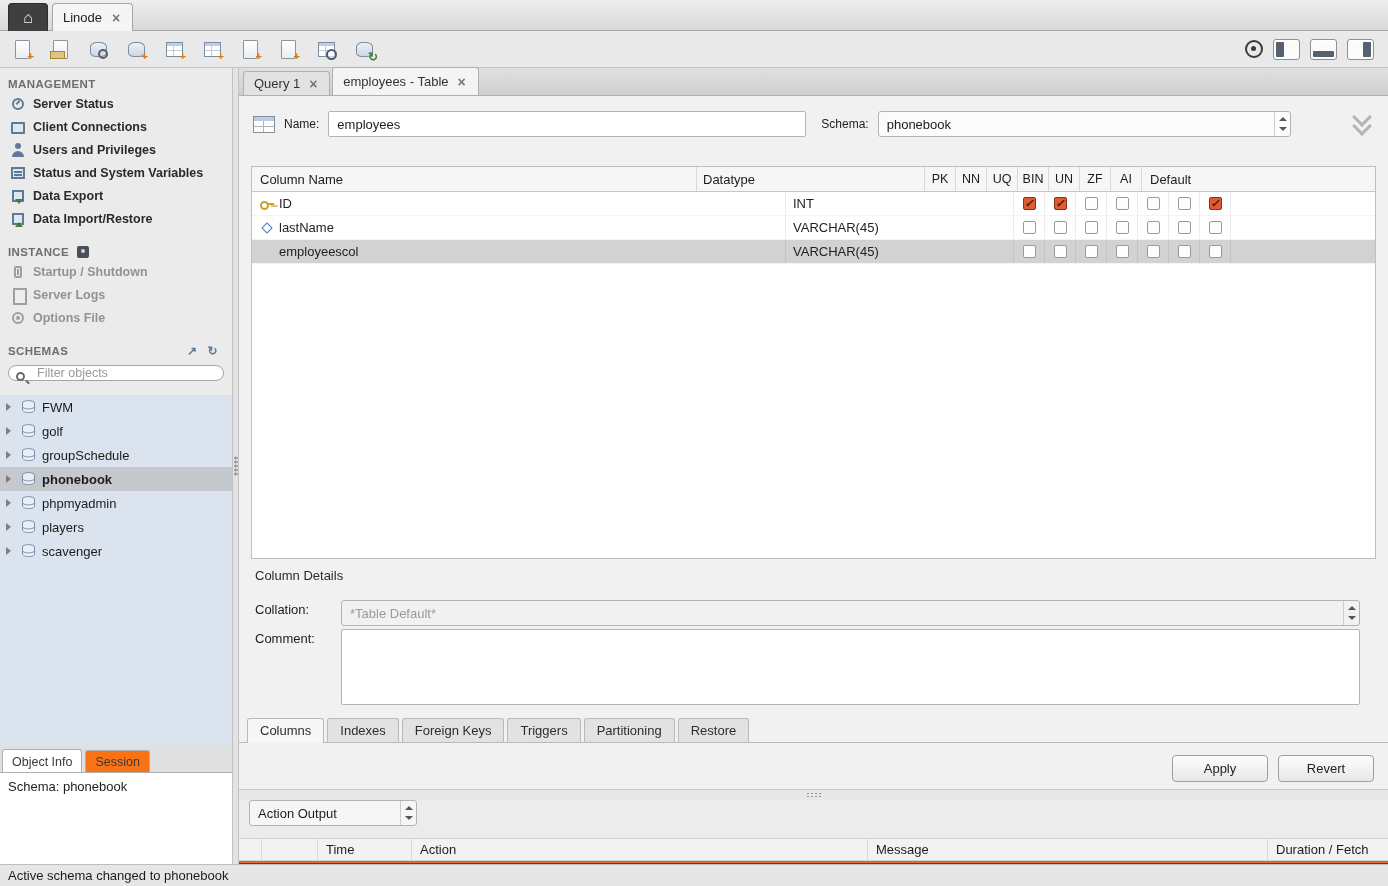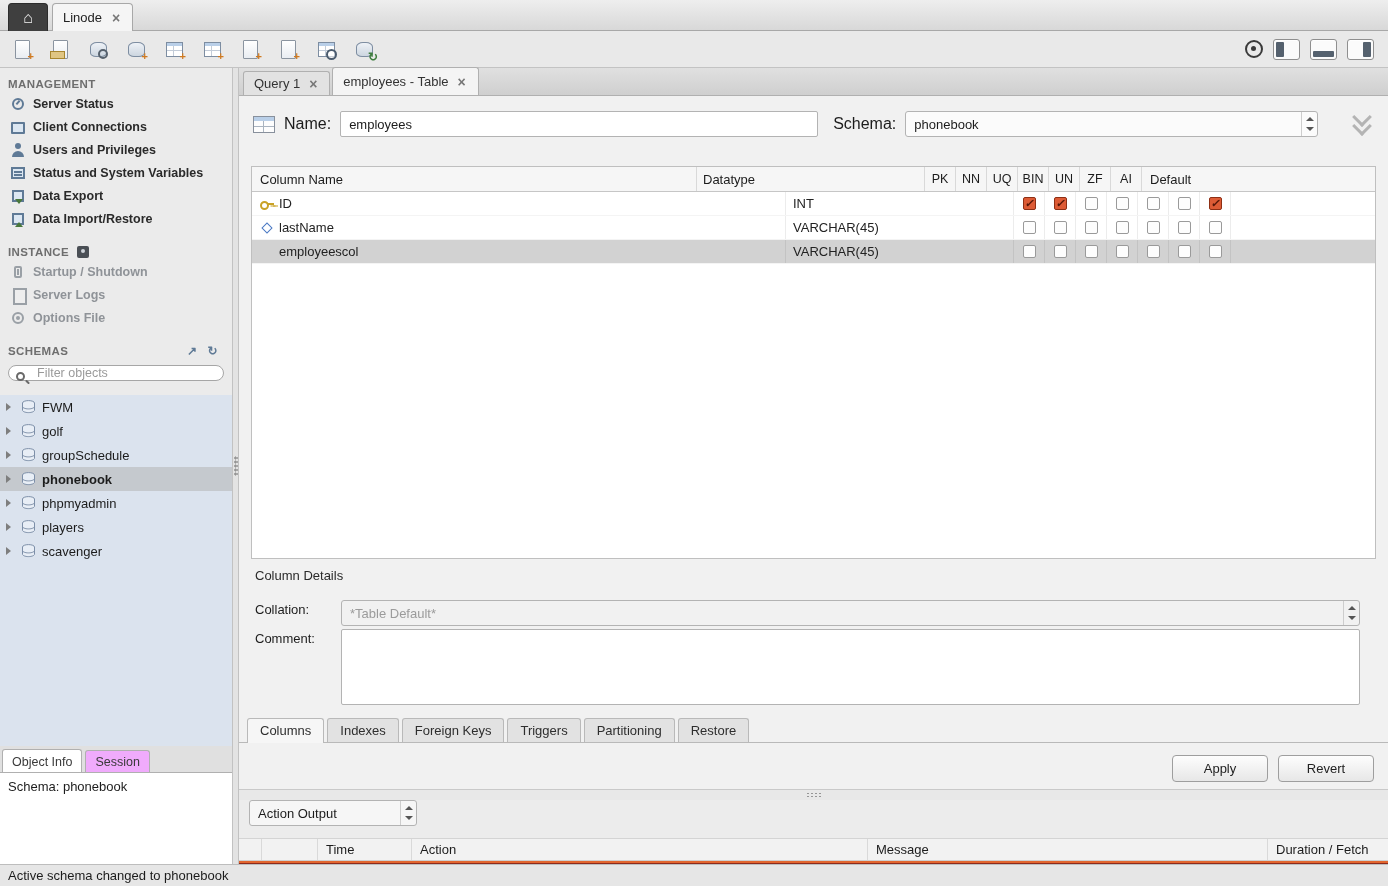--- a/index.html
+++ b/index.html
@@ -69,37 +69,37 @@
   .mag{position:absolute;left:16px;top:13px;width:9px;height:9px;border:2px solid #6a6a6a;border-radius:50%}
   .mag::after{content:"";position:absolute;left:7px;top:7px;width:5px;height:2px;background:#6a6a6a;transform:rotate(45deg);border-radius:1px}
   .schema-list{flex:1;background:#dbe3ee;overflow:hidden}
   .schema-item{display:flex;align-items:center;height:24px;padding-left:6px;gap:6px;font-size:13px;color:#1c1c1c}
   .schema-item.selected{background:#c5c9ce;font-weight:bold}
   .tri{width:9px;display:inline-flex}
   .tri::before{content:"";border-left:5px solid #7e7e7e;border-top:4px solid transparent;border-bottom:4px solid transparent}
   .dbico{display:inline-flex;width:15px;height:14px}
   .schema-name{white-space:nowrap}
   .info-tabs{flex:0 0 26px;display:flex;align-items:flex-end;background:#e0e0e0;padding-left:2px}
-  .info-tab{padding:4px 9px 3px;border:1px solid #b0b0b0;border-bottom:none;background:#f0abfc;border-radius:3px 3px 0 0;margin-right:3px;font-size:12.5px;color:#3a3a3a}
+  .info-tab{padding:4px 9px 3px;border:1px solid #b0b0b0;border-bottom:none;background:#f97316;border-radius:3px 3px 0 0;margin-right:3px;font-size:12.5px;color:#3a3a3a}
   .info-tab.active{background:#fff;padding-top:5px}
   .info-panel{flex:0 0 92px;background:#fff;border-top:1px solid #b0b0b0;padding:6px 8px;font-size:13px;color:#1c1c1c}
 
   
   .vsplit{position:absolute;left:232px;top:68px;bottom:22px;width:7px;background:#e3e3e3;border-left:1px solid #c2c2c2;border-right:1px solid #c2c2c2;display:flex;align-items:center;justify-content:center}
   .vgrip{width:4px;height:20px;background-image:radial-gradient(#949494 1px,transparent 1.3px);background-size:3px 4px}
 
   
   .main{position:absolute;left:239px;top:68px;right:0;bottom:22px;background:#e9e9e9}
   .main-tabs{position:absolute;left:0;right:0;top:0;height:28px;background:linear-gradient(#e0e0e0,#cfcfcf);border-bottom:1px solid #b0b0b0;display:flex;align-items:flex-end;padding-left:4px}
   .mtab{display:flex;align-items:center;gap:7px;height:24px;padding:0 10px;background:#e2e2e2;border:1px solid #b0b0b0;border-bottom:none;border-radius:3px 3px 0 0;margin-right:2px;font-size:13px;color:#333}
   .mtab.active{background:#f4f4f4;height:28px;position:relative;z-index:2}
   .editor{position:absolute;left:0;right:0;top:28px;height:694px;background:#f1f1f1;border-bottom:1px solid #c9c9c9}
   .name-row{position:absolute;left:14px;right:14px;top:13px;height:30px;display:flex;align-items:center;gap:9px}
   .tblico{width:22px;height:17px;border:1px solid #88909c;background-color:#fdfdfd;background-image:linear-gradient(#b9cfe8 0 4px,transparent 4px),linear-gradient(90deg,transparent 9px,#aab4c0 9px 10px,transparent 10px),linear-gradient(transparent 9px,#aab4c0 9px 10px,transparent 10px);flex:0 0 22px}
-  .lbl{font-size:16px;color:#1c1c1c}
+  .lbl{font-size:12px;color:#1c1c1c}
   .name-input{width:478px;height:26px;border:1px solid #b3b3b3;border-radius:2px;background:#fff;padding:0 8px;font-size:13px;font-family:inherit;color:#1c1c1c;outline:none}
   .schema-lbl{margin-left:6px}
   .select{display:flex;align-items:center;background:#fbfbfb;border:1px solid #b3b3b3;border-radius:3px;padding-left:8px;height:26px;font-size:13px;color:#1c1c1c;overflow:hidden}
   .select.disabled{background:#f1f1f1}
   .select.disabled span{color:#9b9b9b}
   .stepper{position:relative;width:16px;align-self:stretch;border-left:1px solid #cdcdcd;margin-left:auto;flex:0 0 16px}
   .stepper::before{content:"";position:absolute;left:4px;top:5px;border-left:4px solid transparent;border-right:4px solid transparent;border-bottom:4px solid #555}
   .stepper::after{content:"";position:absolute;left:4px;bottom:5px;border-left:4px solid transparent;border-right:4px solid transparent;border-top:4px solid #555}
   .schema-select{width:413px}
   .collapse{width:24px;height:22px;position:relative;margin-left:auto}

